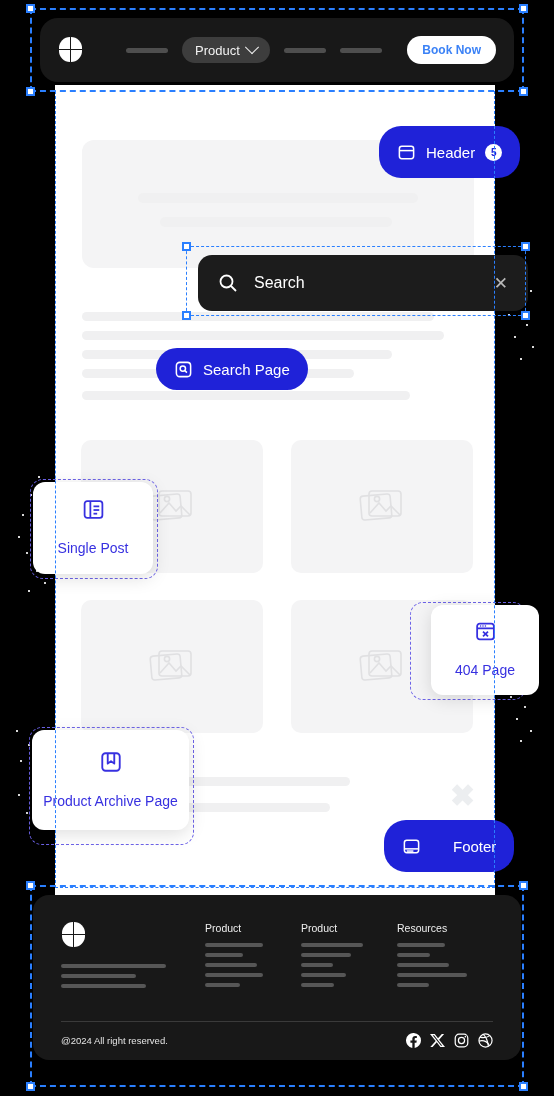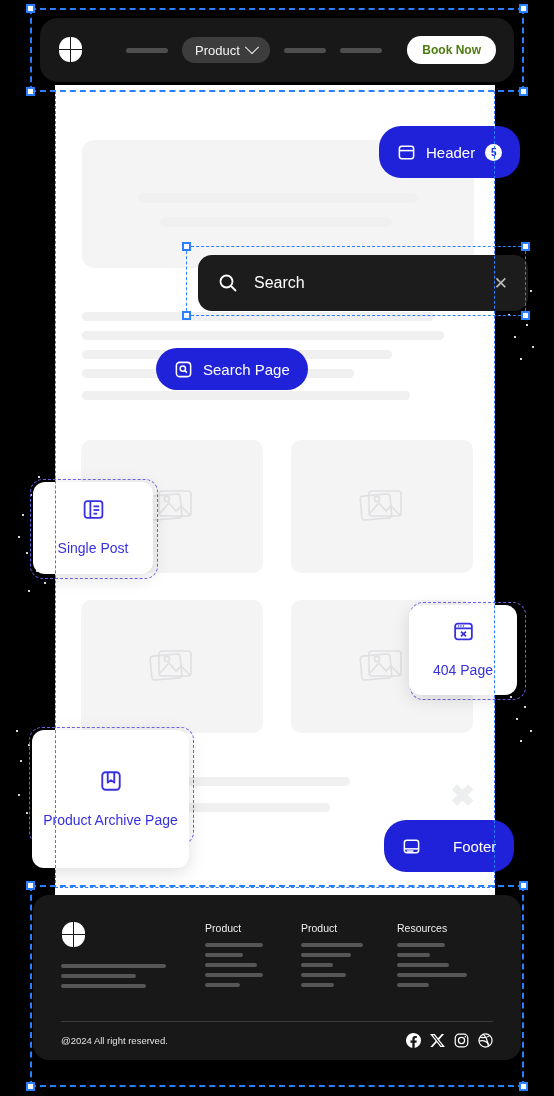--- a/index.html
+++ b/index.html
@@ -33,21 +33,21 @@
   .nav-zone{display:flex;align-items:center;gap:14px;margin-left:42px;}
   .nav-skel{height:5px;border-radius:3px;background:#4e4e4e;}
   .nav-pill{
     background:#3d3d3d;border-radius:20px;height:26px;
     display:flex;align-items:center;gap:7px;padding:0 13px;
     color:#f2f2f2;font-size:13px;
   }
   .chev{width:9px;height:9px;border-right:1.8px solid #eee;border-bottom:1.8px solid #eee;
         transform:rotate(45deg) translate(-2px,-2px);}
   .book-btn{
-    margin-left:auto;background:#fff;color:#4d7c0f;border-radius:18px;
+    margin-left:auto;background:#fff;color:#3b82f6;border-radius:18px;
     height:28px;display:flex;align-items:center;padding:0 15px;
     font-size:12px;font-weight:bold;
   }
 
   
   .hero{
     position:absolute;left:82px;top:140px;width:392px;height:128px;
     background:#f4f4f5;border-radius:12px;
   }
   .skel{background:#f0f0f1;border-radius:8px;position:absolute;}
@@ -88,23 +88,23 @@
     display:flex;flex-direction:column;align-items:center;justify-content:center;
     gap:19px;box-shadow:0 4px 18px rgba(0,0,0,.13);
   }
   .pcard .ptext{color:#3730e0;font-size:14px;text-align:center;line-height:1.25;}
   .dash-out{
     position:absolute;border:1.5px dashed #6d63e8;border-radius:13px;
     pointer-events:none;
   }
   #card-single{left:33px;top:482px;width:120px;height:92px;}
   #dash-single{left:30px;top:479px;width:126px;height:98px;}
-  #card-404{left:409px;top:605px;width:108px;height:90px;}
+  #card-404{left:431px;top:605px;width:108px;height:90px;}
   #dash-404{left:410px;top:602px;width:114px;height:96px;}
-  #card-archive{left:32px;top:730px;width:157px;height:138px;}
+  #card-archive{left:32px;top:730px;width:157px;height:100px;}
   #dash-archive{left:29px;top:727px;width:163px;height:116px;}
 
   
   .footer{
     position:absolute;left:33px;top:895px;width:488px;height:165px;
     background:#181818;border-radius:16px;box-sizing:border-box;padding:27px 28px 0 28px;
   }
   .f-cols{display:flex;}
   .f-brand{width:175px;}
   .f-col{width:85px;margin-right:26px;}

